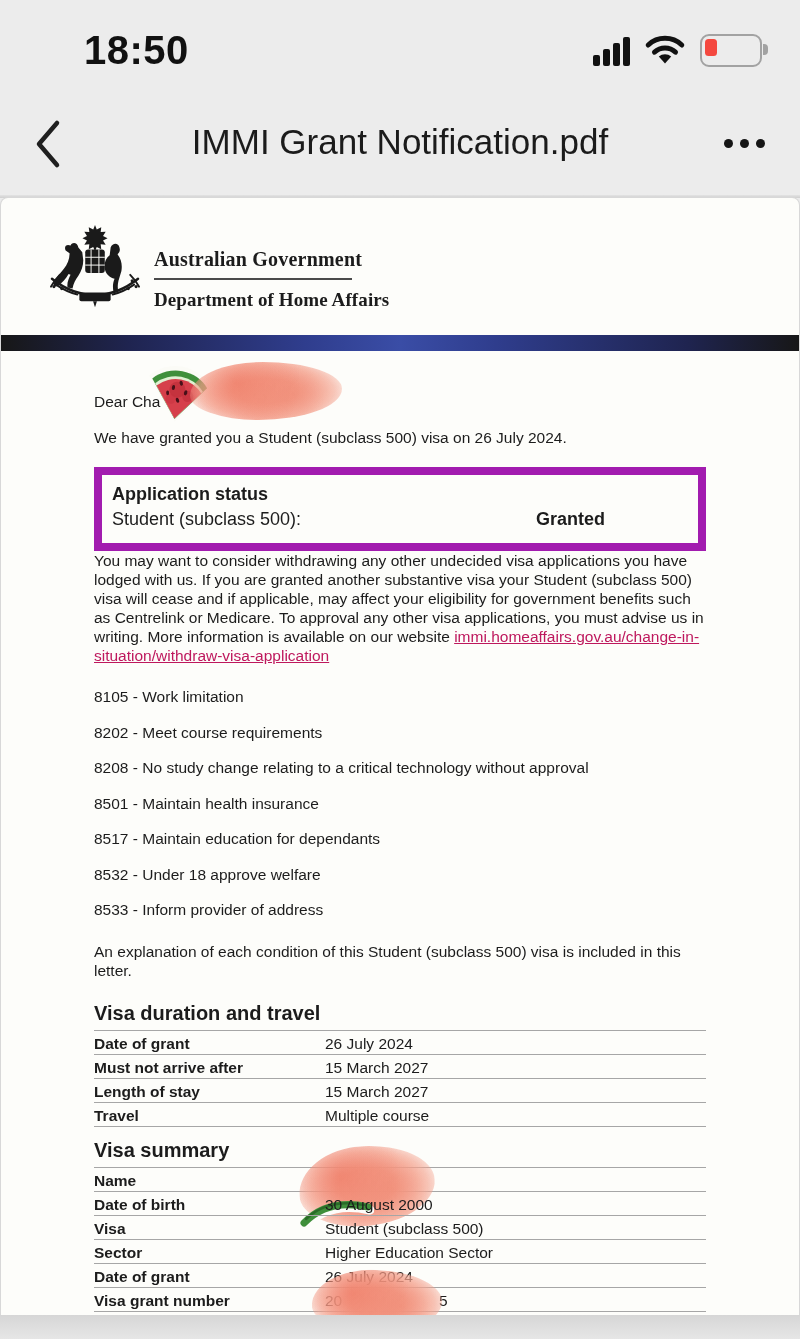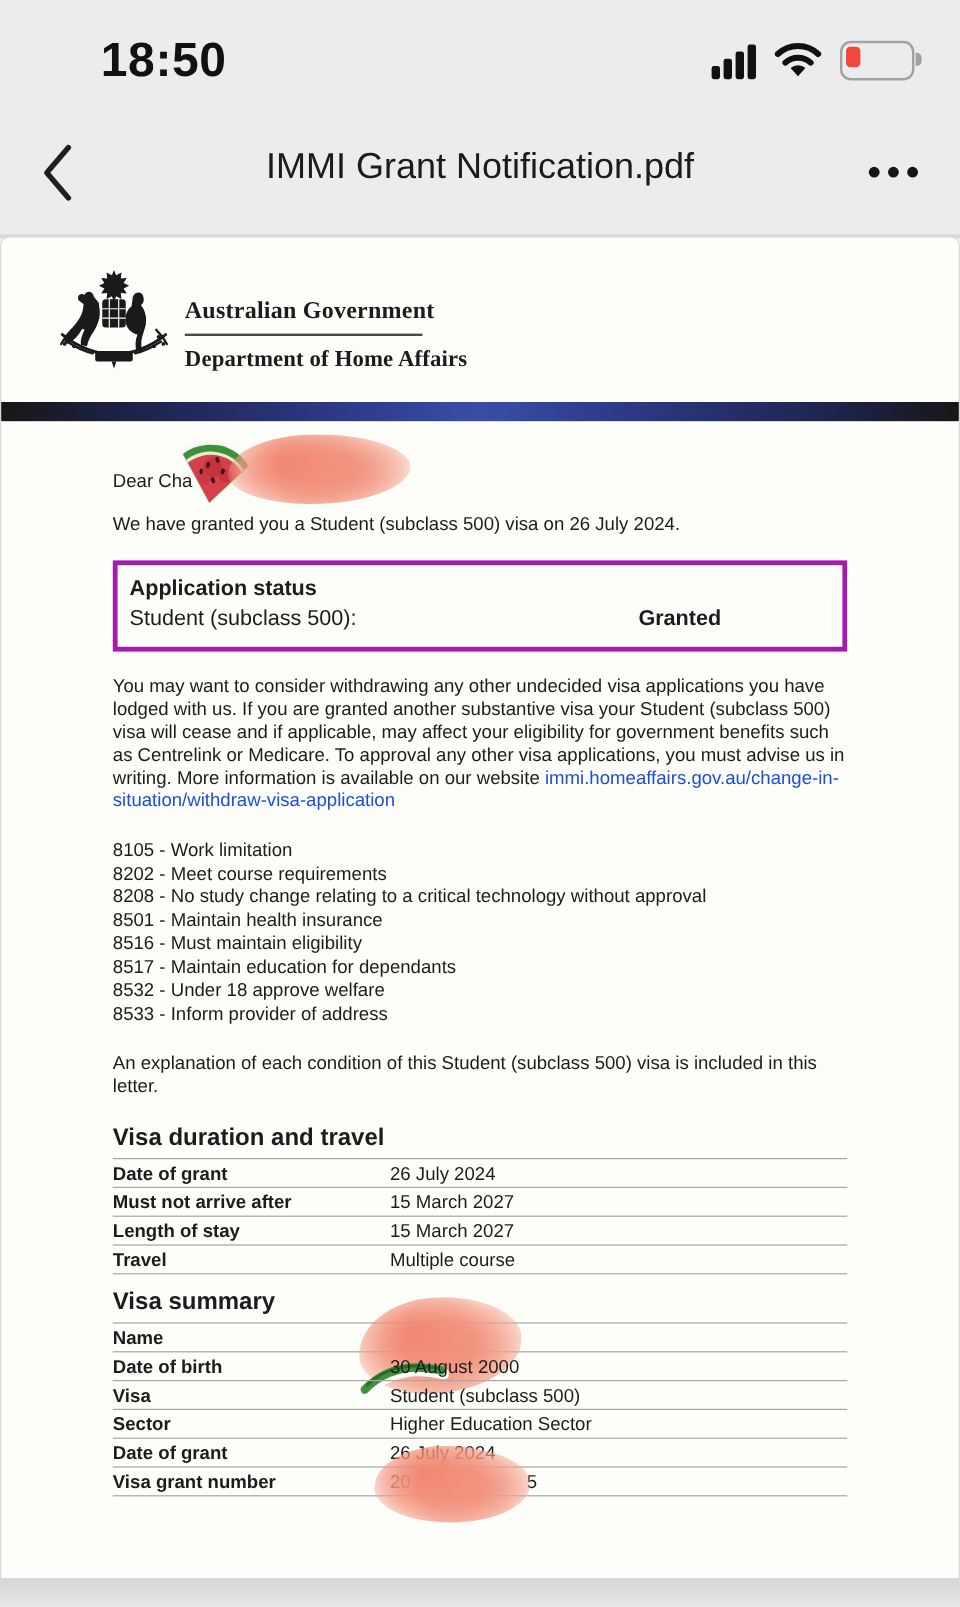--- a/index.html
+++ b/index.html
@@ -13,21 +13,21 @@
   .sig span{width:7px;background:#111;border-radius:2px;display:block;}
   .sig .b1{height:11px}.sig .b2{height:17px}.sig .b3{height:23px}.sig .b4{height:29px}
   .battery{position:relative;width:58px;height:29px;border:2.5px solid #a2a2a2;border-radius:9px;background:transparent;}
   .battery .fill{position:absolute;left:3px;top:3px;width:12px;height:17px;border-radius:3.5px;background:#f4483f;}
   .battery .nub{position:absolute;right:-8px;top:8px;width:5px;height:11px;background:#a2a2a2;border-radius:0 4px 4px 0;}
 
   
   .nav-bar{position:absolute;top:100px;left:0;right:0;height:98px;}
   .nav-bar::after{content:"";position:absolute;left:0;right:0;bottom:0;height:3px;background:linear-gradient(#e3e3e3,#cfcfcf);}
   .back-btn{position:absolute;left:26px;top:16px;width:44px;height:56px;display:flex;align-items:center;justify-content:center;cursor:pointer;}
-  .nav-title{position:absolute;left:0;right:0;top:22px;text-align:center;font-size:30px;font-weight:500;color:#1b1b1b;}
+  .nav-title{position:absolute;left:0;right:0;top:22px;text-align:center;font-size:35px;font-weight:500;color:#1b1b1b;}
   .more-btn{position:absolute;right:28px;top:18px;width:56px;height:50px;display:flex;align-items:center;justify-content:center;gap:7px;cursor:pointer;}
   .more-btn i{width:9px;height:9px;border-radius:50%;background:#151515;display:block;}
 
   
   .pdf-page{position:absolute;top:198px;left:1px;right:1px;height:1117px;background:#fdfdfa;border-radius:7px 7px 0 0;box-shadow:0 0 0 1px #d8d8d8;padding-left:46px;}
   .bottom-strip{position:absolute;top:1315px;left:0;right:0;height:24px;background:linear-gradient(#d6d6d6,#e6e6e6);}
 
   
   .letterhead{position:absolute;top:26px;left:45px;display:flex;align-items:flex-start;}
   .crest{width:98px;height:90px;}
@@ -40,31 +40,31 @@
     background:linear-gradient(90deg,#171717 0%,#1f2450 16%,#2f3d8d 38%,#3a4da6 50%,#2f3d8d 62%,#1f2450 86%,#171717 100%);}
 
   
   .content{position:absolute;top:170px;left:93px;width:612px;font-size:15.5px;line-height:19px;color:#1c1c1c;}
 
   .dear-row{position:relative;height:34px;margin-top:14px;}
   .dear-text{position:absolute;top:10px;left:0;}
 
   .intro-line{margin:12px 0 20px;}
 
-  .status-box{position:relative;border:4px solid #a21caf;padding:7px 10px 11px;margin-bottom:20px;}
+  .status-box{position:relative;border:8px solid #a21caf;padding:7px 10px 11px;}
   .status-box .sb-head{font-size:18px;font-weight:700;line-height:24px;}
   .status-box .sb-row{position:relative;font-size:18px;line-height:26px;}
   .status-box .sb-val{position:absolute;left:424px;top:0;font-weight:700;}
 
   .para{margin:0 0 22px;}
-  .doc-link{color:#1d4ed8;cursor:pointer;}
+  .doc-link{color:#be185d;text-decoration:underline;cursor:pointer;}
 
   .h-section{font-size:19px;font-weight:700;margin:0 0 4px;}
   .cond-list{margin:0 0 22px;}
-  .cond-list div{line-height:19.5px;}
+  .cond-list div{line-height:19.5px;margin-top:16px;}
   .explain-line{margin:0 0 24px;}
 
   .h-table{font-size:20px;font-weight:700;margin:6px 0 7px;}
   .dtable{border-top:1.5px solid #a6a6a6;margin-bottom:14px;}
   .trow{position:relative;height:23px;border-bottom:1.5px solid #a6a6a6;}
   .tlabel{position:absolute;left:0;top:3px;font-weight:700;}
   .tvalue{position:absolute;left:231px;top:3px;}
   .tsuffix{position:absolute;left:345px;top:3px;}
 
   
@@ -200,21 +200,20 @@
       <span>as Centrelink or Medicare. To approval any other visa applications, you must advise us in</span><br>
       <span>writing. More information is available on our website </span><span class="doc-link">immi.homeaffairs.gov.au/change-in-</span><br>
       <span class="doc-link">situation/withdraw-visa-application</span>
     </div>
 
     <div class="cond-list">
       <div>8105 - Work limitation</div>
       <div>8202 - Meet course requirements</div>
       <div>8208 - No study change relating to a critical technology without approval</div>
       <div>8501 - Maintain health insurance</div>
-      <div>8516 - Must maintain eligibility</div>
       <div>8517 - Maintain education for dependants</div>
       <div>8532 - Under 18 approve welfare</div>
       <div>8533 - Inform provider of address</div>
     </div>
 
     <div class="explain-line">An explanation of each condition of this Student (subclass 500) visa is included in this letter.</div>
 
     <div class="h-table">Visa duration and travel</div>
     <div class="dtable">
       <div class="trow">

